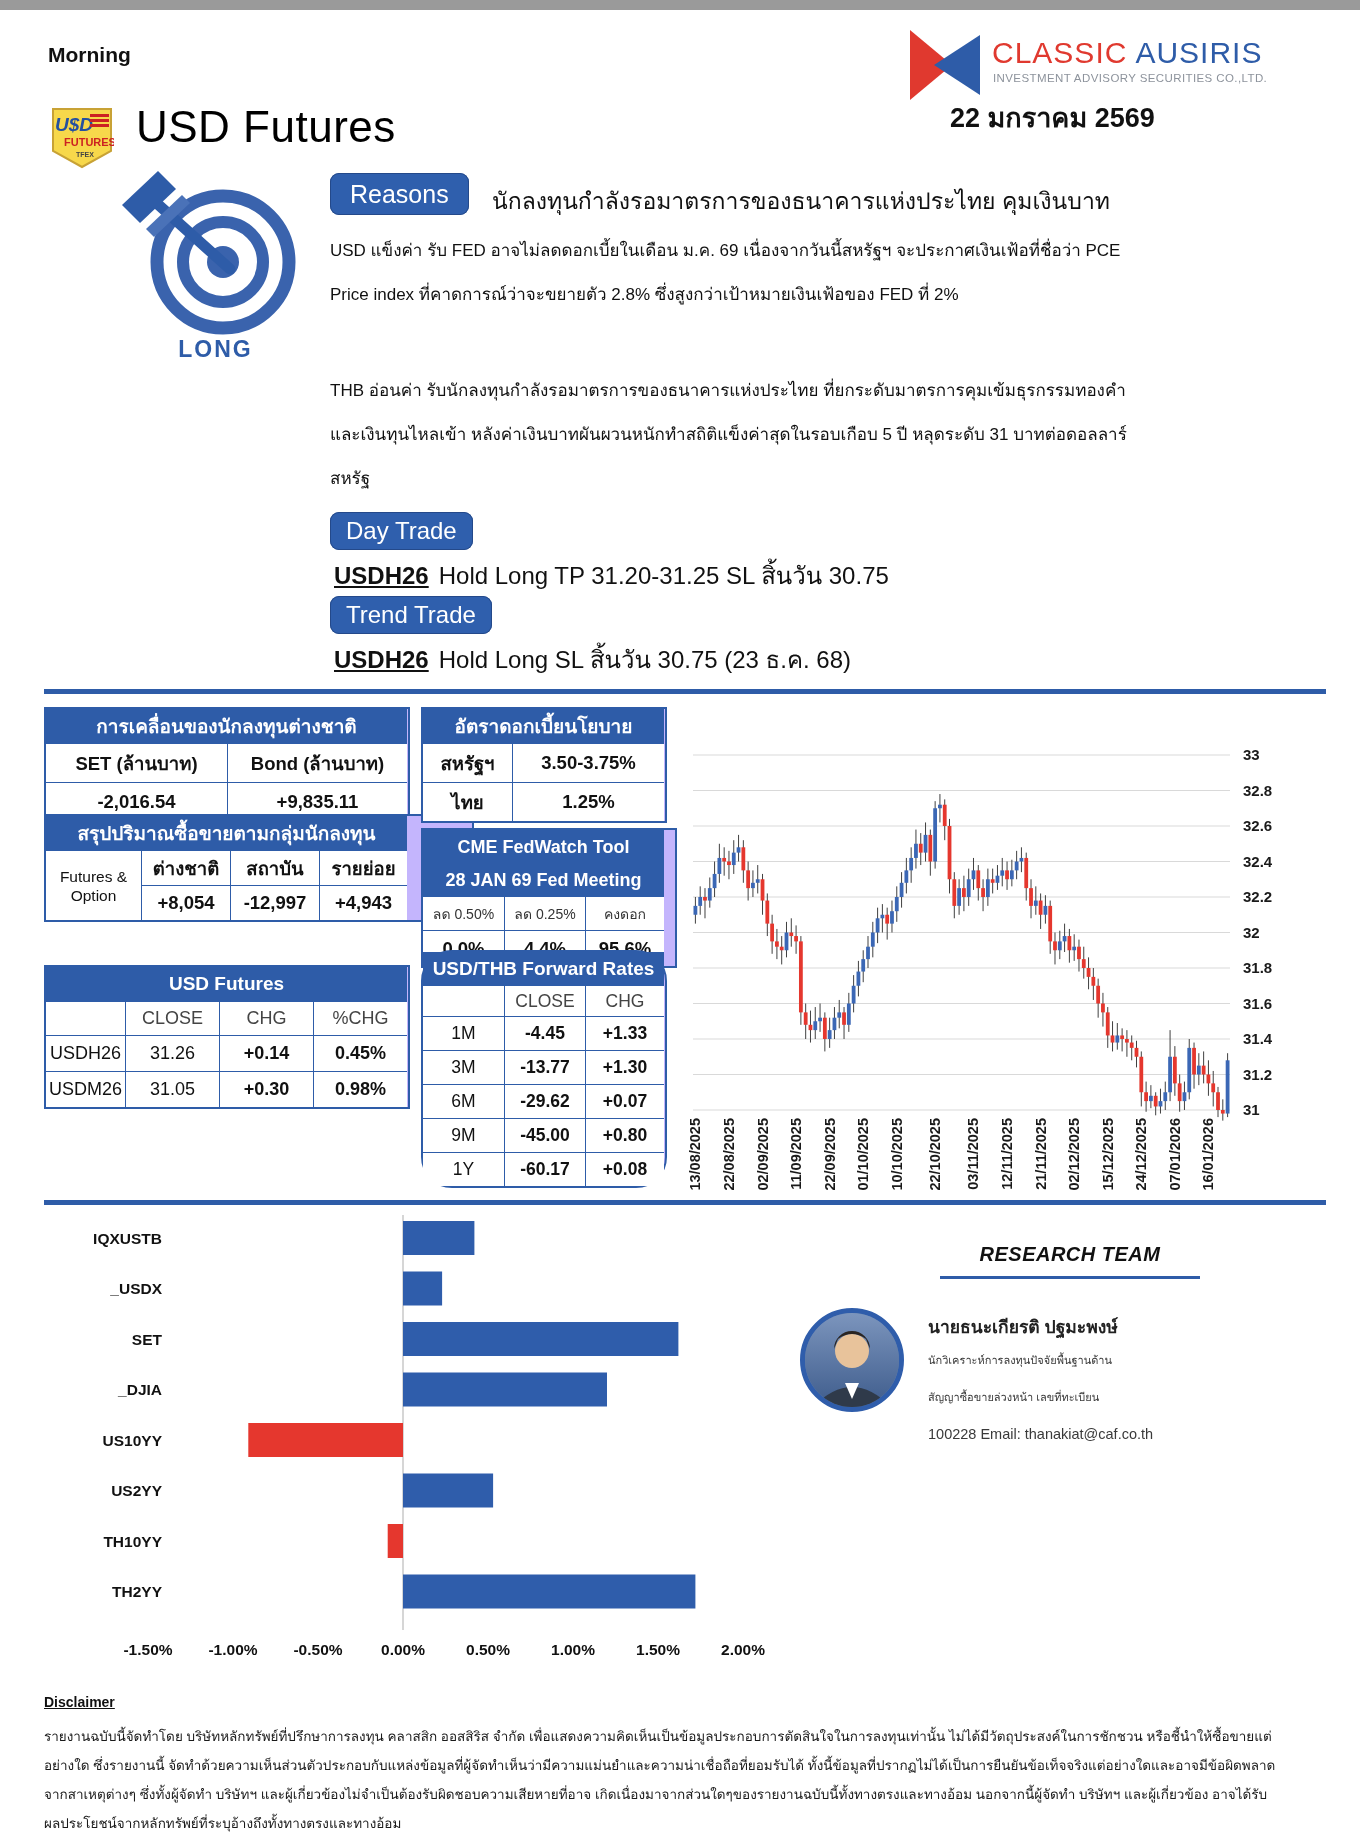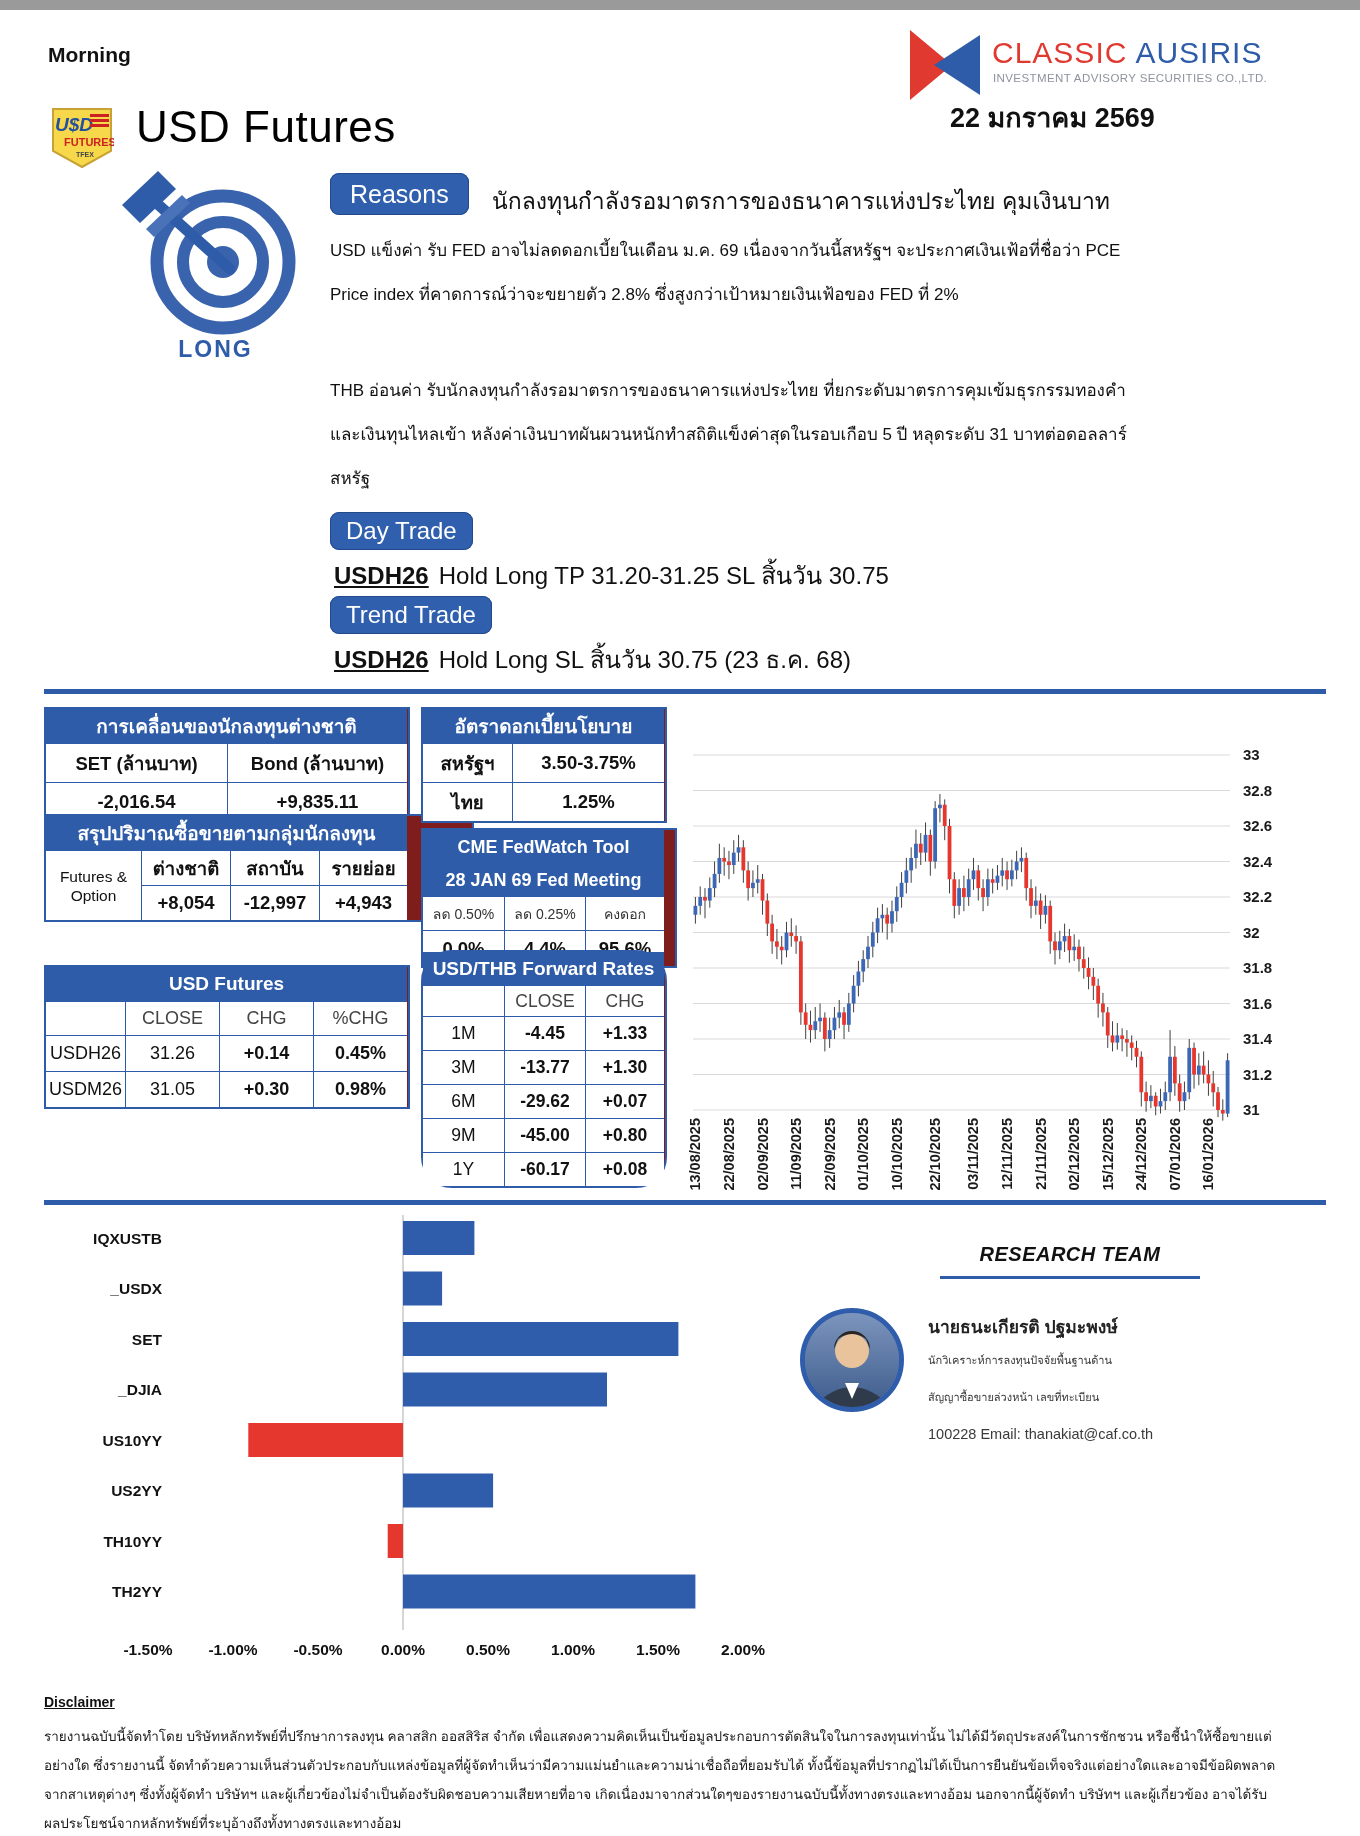--- a/index.html
+++ b/index.html
@@ -32,21 +32,21 @@
   #para1{top:219px;}
   #para2{top:359px;}
   .tradeline{left:334px;font-size:24px;white-space:nowrap;}
   #line-day{top:546px;}
   #line-trend{top:630px;}
   .sym{font-weight:700;text-decoration:underline;margin-right:10px;}
   .rule{background:#2e5ca8;}
   #rule1{left:44px;top:679px;width:1282px;height:4.5px;}
   #rule2{left:44px;top:1190px;width:1282px;height:5px;}
   
-  .tbl{display:grid;border:2.5px solid #2e5ca8;background:#7f1d1d;box-sizing:border-box;text-align:center;}
+  .tbl{display:grid;border:2.5px solid #2e5ca8;background:#c4b5fd;box-sizing:border-box;text-align:center;}
   .tt{background:#2e5ca8;color:#fff;display:flex;align-items:center;justify-content:center;
       font-size:19px;font-weight:600;}
   .cell{border-top:1.5px solid #2e5ca8;border-left:1.5px solid #2e5ca8;background:#fff;
         display:flex;align-items:center;justify-content:center;font-size:18.5px;}
   .nl{border-left:none;}
   .b{font-weight:700;}
   .hd{font-weight:700;}
   .sm{font-size:14px;color:#333;}
   #t1{left:44px;top:697px;width:366px;grid-template-columns:181px 180px;grid-template-rows:34px 39px 39px;}
   #t2{left:44px;top:804px;width:430px;grid-template-columns:95px 89px 89px 88px;grid-template-rows:34px 35px 35px;}

